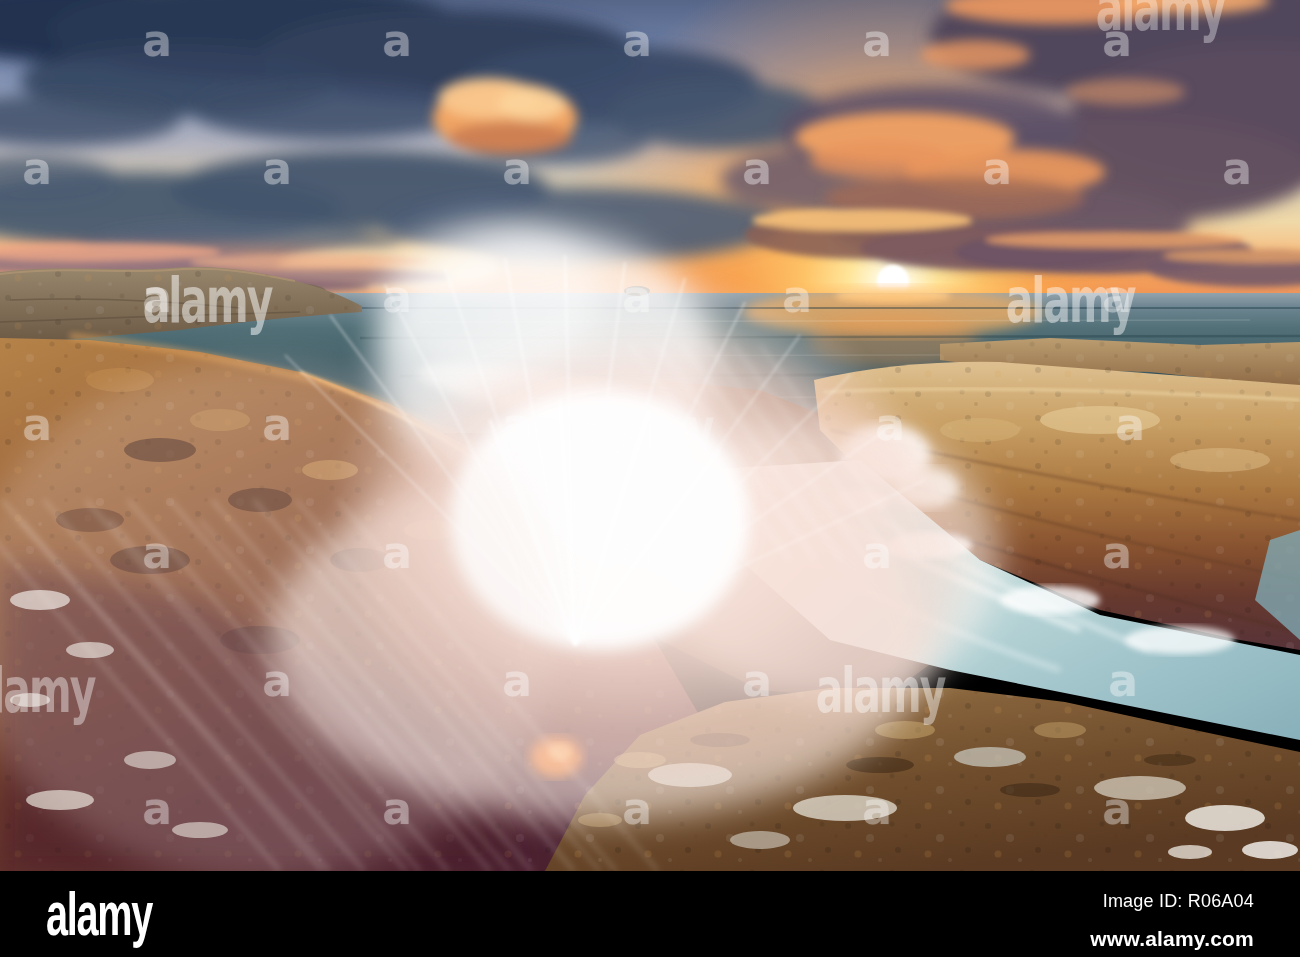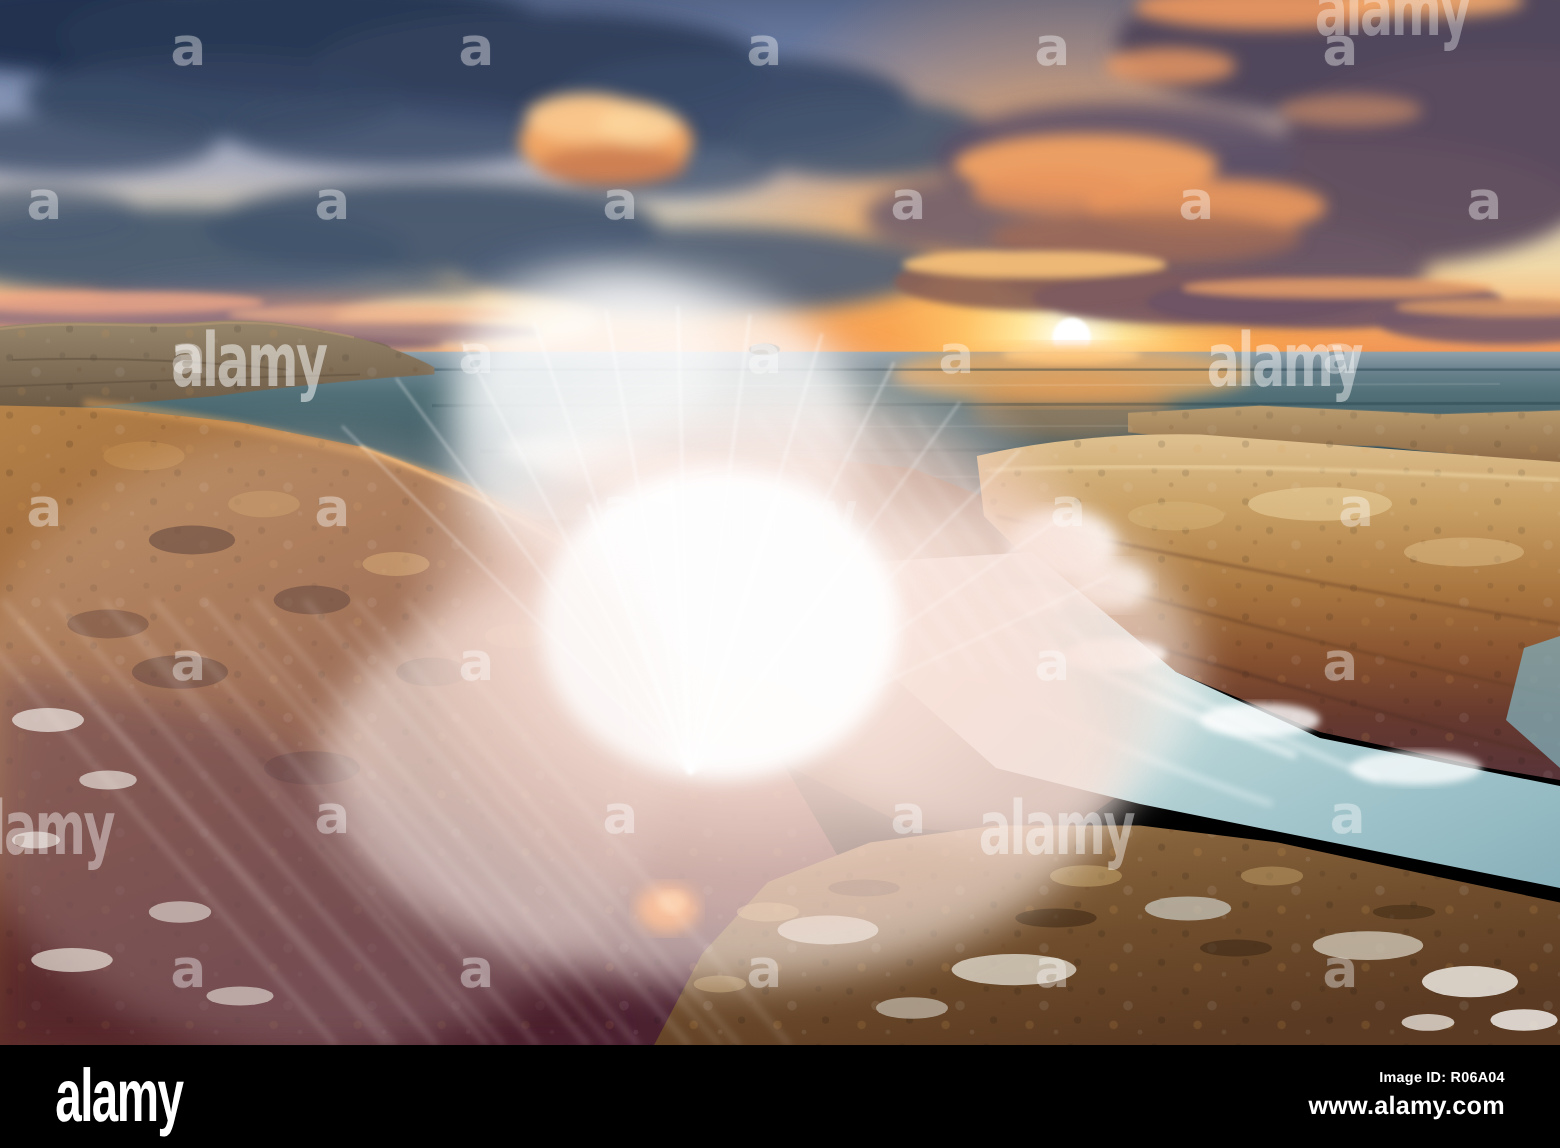--- a/index.html
+++ b/index.html
@@ -12,21 +12,21 @@
         font-weight:bold;font-size:44px;font-family:"DejaVu Sans",sans-serif;
         text-shadow:0 0 2px rgba(255,255,255,.25);}
   .wm-alamy{position:absolute;transform:translate(-50%,-50%) scaleX(.66);
         color:#fff;font-weight:bold;font-size:62px;letter-spacing:-3px;
         font-family:"DejaVu Sans",sans-serif;white-space:nowrap;}
   .footer{position:absolute;left:0;top:871px;width:1300px;height:86px;background:#000;}
   .footer-logo{position:absolute;left:46px;top:7px;color:#fff;font-weight:bold;
         font-size:62px;letter-spacing:-2px;transform:scaleX(.64);transform-origin:left top;
         font-family:"Liberation Sans",sans-serif;}
   .footer-meta{position:absolute;right:46px;top:20px;text-align:right;color:#fff;}
-  .footer-id{font-size:12px;font-weight:700;margin-bottom:5px;letter-spacing:.2px;}
+  .footer-id{font-size:18px;font-weight:400;margin-bottom:15px;letter-spacing:.2px;}
   .footer-url{font-size:21px;font-weight:bold;letter-spacing:.2px;margin-left:28px;}
 </style>
 </head>
 <body>
 
 <div class="stage">
   <div class="photo">
     <svg width="1300" height="871" viewBox="0 0 1300 871">
       <defs>
         <linearGradient id="gSky" x1="0" y1="0" x2="0" y2="1">

